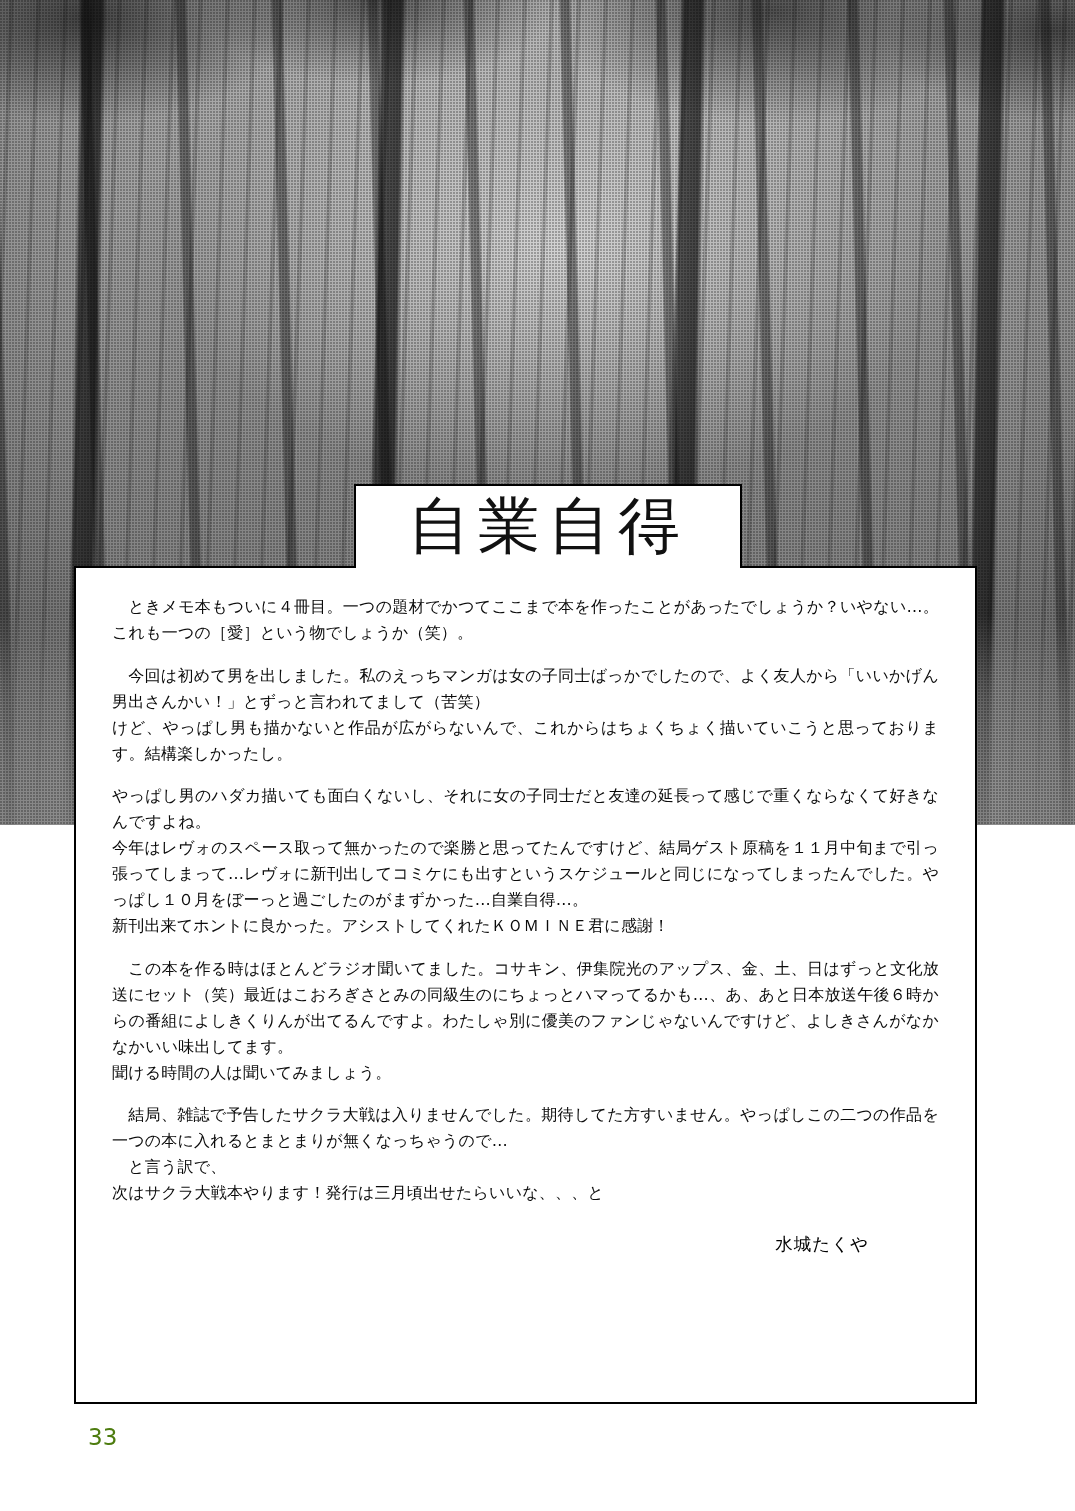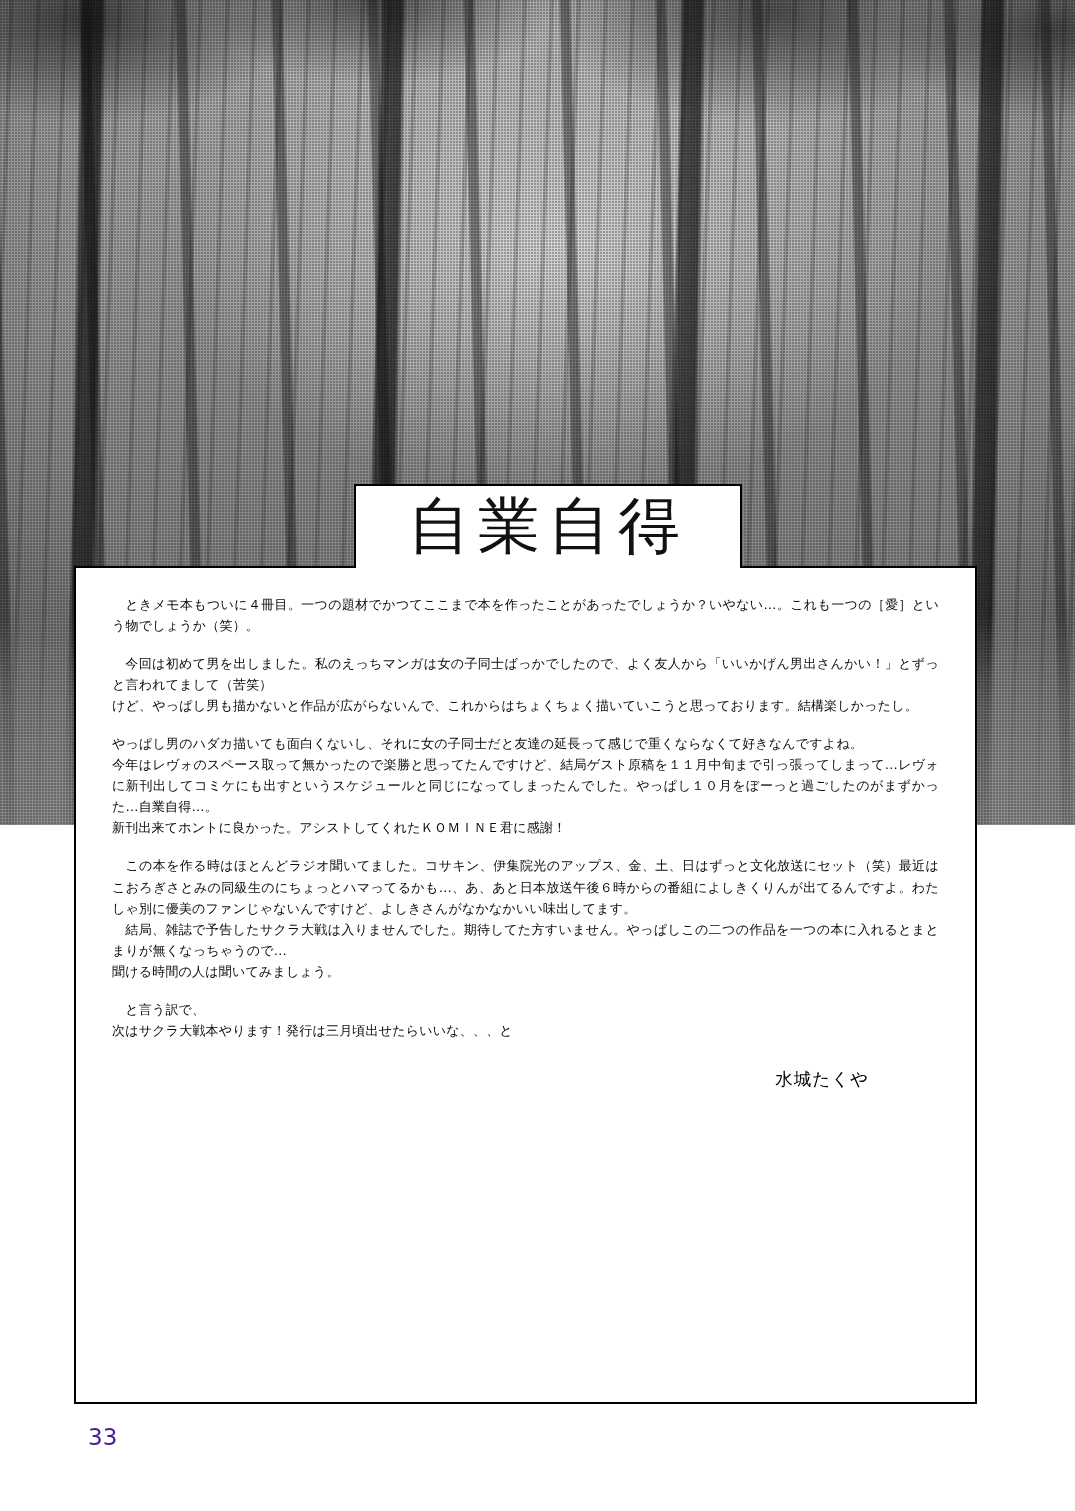--- a/index.html
+++ b/index.html
@@ -151,21 +151,21 @@
     left: 356px;
     top: 562px;
     width: 384px;
     height: 8px;
     background: #ffffff;
     z-index: 6;
   }
 
   .para {
     font-family: "DejaVu Sans", sans-serif;
-    font-size: 13px;
+    font-size: 16px;
     line-height: 1.62;
     color: #0b0b0b;
     margin: 0 0 17px 0;
     text-align: justify;
     letter-spacing: 0.2px;
   }
   .para.tight { margin-bottom: 0; }
 
   #signature {
     margin-top: 26px;
@@ -177,21 +177,21 @@
     letter-spacing: 1px;
   }
 
   
   #page-number {
     position: absolute;
     left: 88px;
     top: 1424px;
     font-family: "DejaVu Sans", sans-serif;
     font-size: 23px;
-    color: #4c1d95;
+    color: #4d7c0f;
     z-index: 7;
   }
 </style>
 </head>
 <body>
 
 <div id="photo">
   <div class="sky"></div>
   <div class="trunks-far"></div>
   <div class="trunks-mid"></div>
@@ -207,22 +207,22 @@
 </div>
 
 <div id="afterword">
   <p class="para">　ときメモ本もついに４冊目。一つの題材でかつてここまで本を作ったことがあったでしょうか？いやない…。これも一つの［愛］という物でしょうか（笑）。</p>
   <p class="para tight">　今回は初めて男を出しました。私のえっちマンガは女の子同士ばっかでしたので、よく友人から「いいかげん男出さんかい！」とずっと言われてまして（苦笑）</p>
   <p class="para">けど、やっぱし男も描かないと作品が広がらないんで、これからはちょくちょく描いていこうと思っております。結構楽しかったし。</p>
   <p class="para tight">やっぱし男のハダカ描いても面白くないし、それに女の子同士だと友達の延長って感じで重くならなくて好きなんですよね。</p>
   <p class="para tight">今年はレヴォのスペース取って無かったので楽勝と思ってたんですけど、結局ゲスト原稿を１１月中旬まで引っ張ってしまって…レヴォに新刊出してコミケにも出すというスケジュールと同じになってしまったんでした。やっぱし１０月をぼーっと過ごしたのがまずかった…自業自得…。</p>
   <p class="para">新刊出来てホントに良かった。アシストしてくれたＫＯＭＩＮＥ君に感謝！</p>
   <p class="para tight">　この本を作る時はほとんどラジオ聞いてました。コサキン、伊集院光のアップス、金、土、日はずっと文化放送にセット（笑）最近はこおろぎさとみの同級生のにちょっとハマってるかも…、あ、あと日本放送午後６時からの番組によしきくりんが出てるんですよ。わたしゃ別に優美のファンじゃないんですけど、よしきさんがなかなかいい味出してます。</p>
+  <p class="para">聞ける時間の人は聞いてみましょう。</p>
   <p class="para tight">　結局、雑誌で予告したサクラ大戦は入りませんでした。期待してた方すいません。やっぱしこの二つの作品を一つの本に入れるとまとまりが無くなっちゃうので…</p>
-  <p class="para">聞ける時間の人は聞いてみましょう。</p>
   <p class="para tight">　と言う訳で、</p>
   <p class="para">次はサクラ大戦本やります！発行は三月頃出せたらいいな、、、と</p>
   <div id="signature">水城たくや</div>
 </div>
 
 <div id="tab-notch"></div>
 
 <div id="page-number">33</div>
 
 </body></html>

